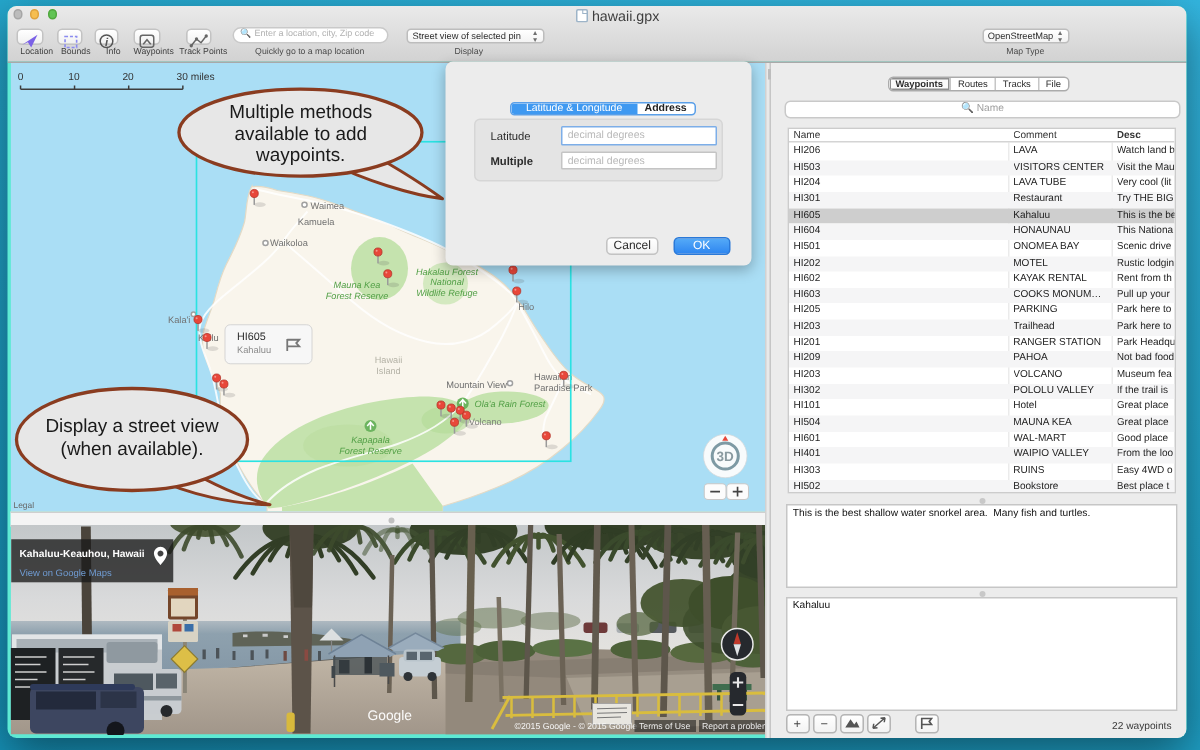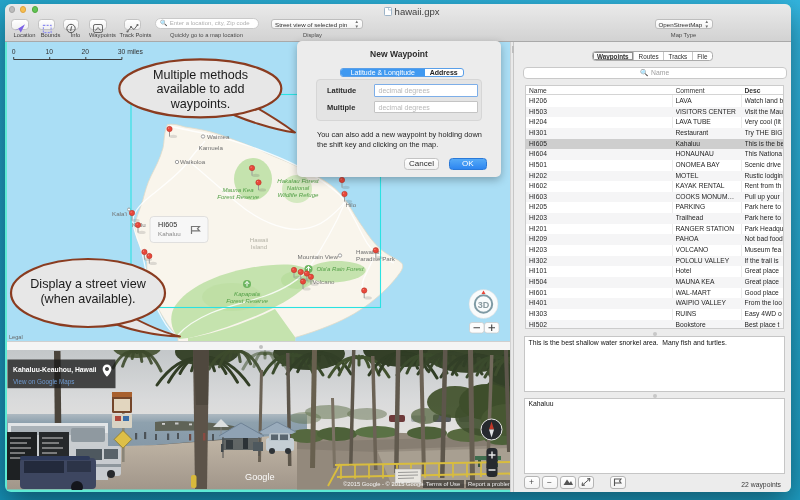--- a/index.html
+++ b/index.html
@@ -734,26 +734,24 @@
     <div class="bbtn" style="left:63.5px;"><svg width="12" height="10" viewBox="0 0 12 10">
           <path d="M2 8.5 L10 1.5 M2 8.5 l3 -0.4 M2 8.5 l0.5 -3 M10 1.5 l-3 0.4 M10 1.5 l-0.5 3" stroke="#555" stroke-width="1" fill="none"></path>
         </svg></div>
     <div class="bbtn" style="left:95.5px;"><svg width="12" height="10" viewBox="0 0 12 10">
           <path d="M2.5 1.5 v7.5 M2.5 2 h6.5 l-1.5 2 1.5 2 h-6.5" fill="none" stroke="#555" stroke-width="1.1"></path>
         </svg></div>
     <div id="wpcount">22 waypoints</div>
   </div>
 
 <div id="dialog" style="position:absolute;left:292.5px;top:37px;width:204px;height:136px;background:#ececec;border-radius:5px;box-shadow:0 3px 9px rgba(0,0,0,0.28);z-index:30;">
-  <div style="position:absolute;top:8px;width:100%;text-align:center;font-size:8.5px;font-weight:bold;color:#2c2c2c;">New Waypoint</div>
   <div style="position:absolute;left:43px;top:26.5px;width:124px;height:9.8px;border:1px solid #5a9fe8;border-radius:3px;overflow:hidden;display:flex;background:#fff;">
     <div style="width:83.5px;background:#3f99f1;color:#fff;font-size:7px;text-align:center;line-height:8.8px;">Latitude &amp; Longitude</div>
     <div style="flex:1;color:#222;font-size:7px;font-weight:bold;text-align:center;line-height:8.8px;">Address</div>
   </div>
   <div style="position:absolute;left:19px;top:38px;width:166px;height:42px;background:#e4e4e4;border:1px solid #d6d6d6;border-radius:4px;"></div>
-  <div style="position:absolute;left:30px;top:45px;font-size:7.5px;font-weight:bold;color:#2c2c2c;">Latitude</div>
+  <div style="position:absolute;left:30px;top:45px;font-size:7.5px;font-weight:normal;color:#2c2c2c;">Latitude</div>
   <div style="position:absolute;left:76.5px;top:43px;width:104px;height:12.5px;background:#fff;border:1.4px solid #7daee8;border-radius:1px;font-size:7px;color:#b8b8b8;line-height:11px;padding-left:4px;">decimal degrees</div>
   <div style="position:absolute;left:30px;top:62px;font-size:7.5px;font-weight:bold;color:#2c2c2c;">Multiple</div>
   <div style="position:absolute;left:76.5px;top:59.5px;width:104px;height:12px;background:#fff;border:1px solid #c4c4c4;border-radius:1px;font-size:7px;color:#b8b8b8;line-height:11px;padding-left:4px;">decimal degrees</div>
-  <div style="position:absolute;left:20px;top:88.5px;width:190px;font-size:7.4px;color:#1f1f1f;line-height:10.2px;white-space:nowrap;">You can also add a new waypoint by holding down<br>the shift key and clicking on the map.</div>
   <div style="position:absolute;left:107px;top:117px;width:35px;height:11.5px;background:linear-gradient(#fff,#f2f2f2);border:1px solid #c3c3c3;border-radius:3.5px;text-align:center;font-size:8px;color:#2c2c2c;line-height:10.5px;">Cancel</div>
   <div style="position:absolute;left:152px;top:117px;width:37.5px;height:11.5px;background:linear-gradient(#55aaf7,#2e86f0);border:1px solid #2a79d8;border-radius:3.5px;text-align:center;font-size:8px;color:#fff;line-height:10.5px;">OK</div>
 </div>
 </div>
 </body></html>

